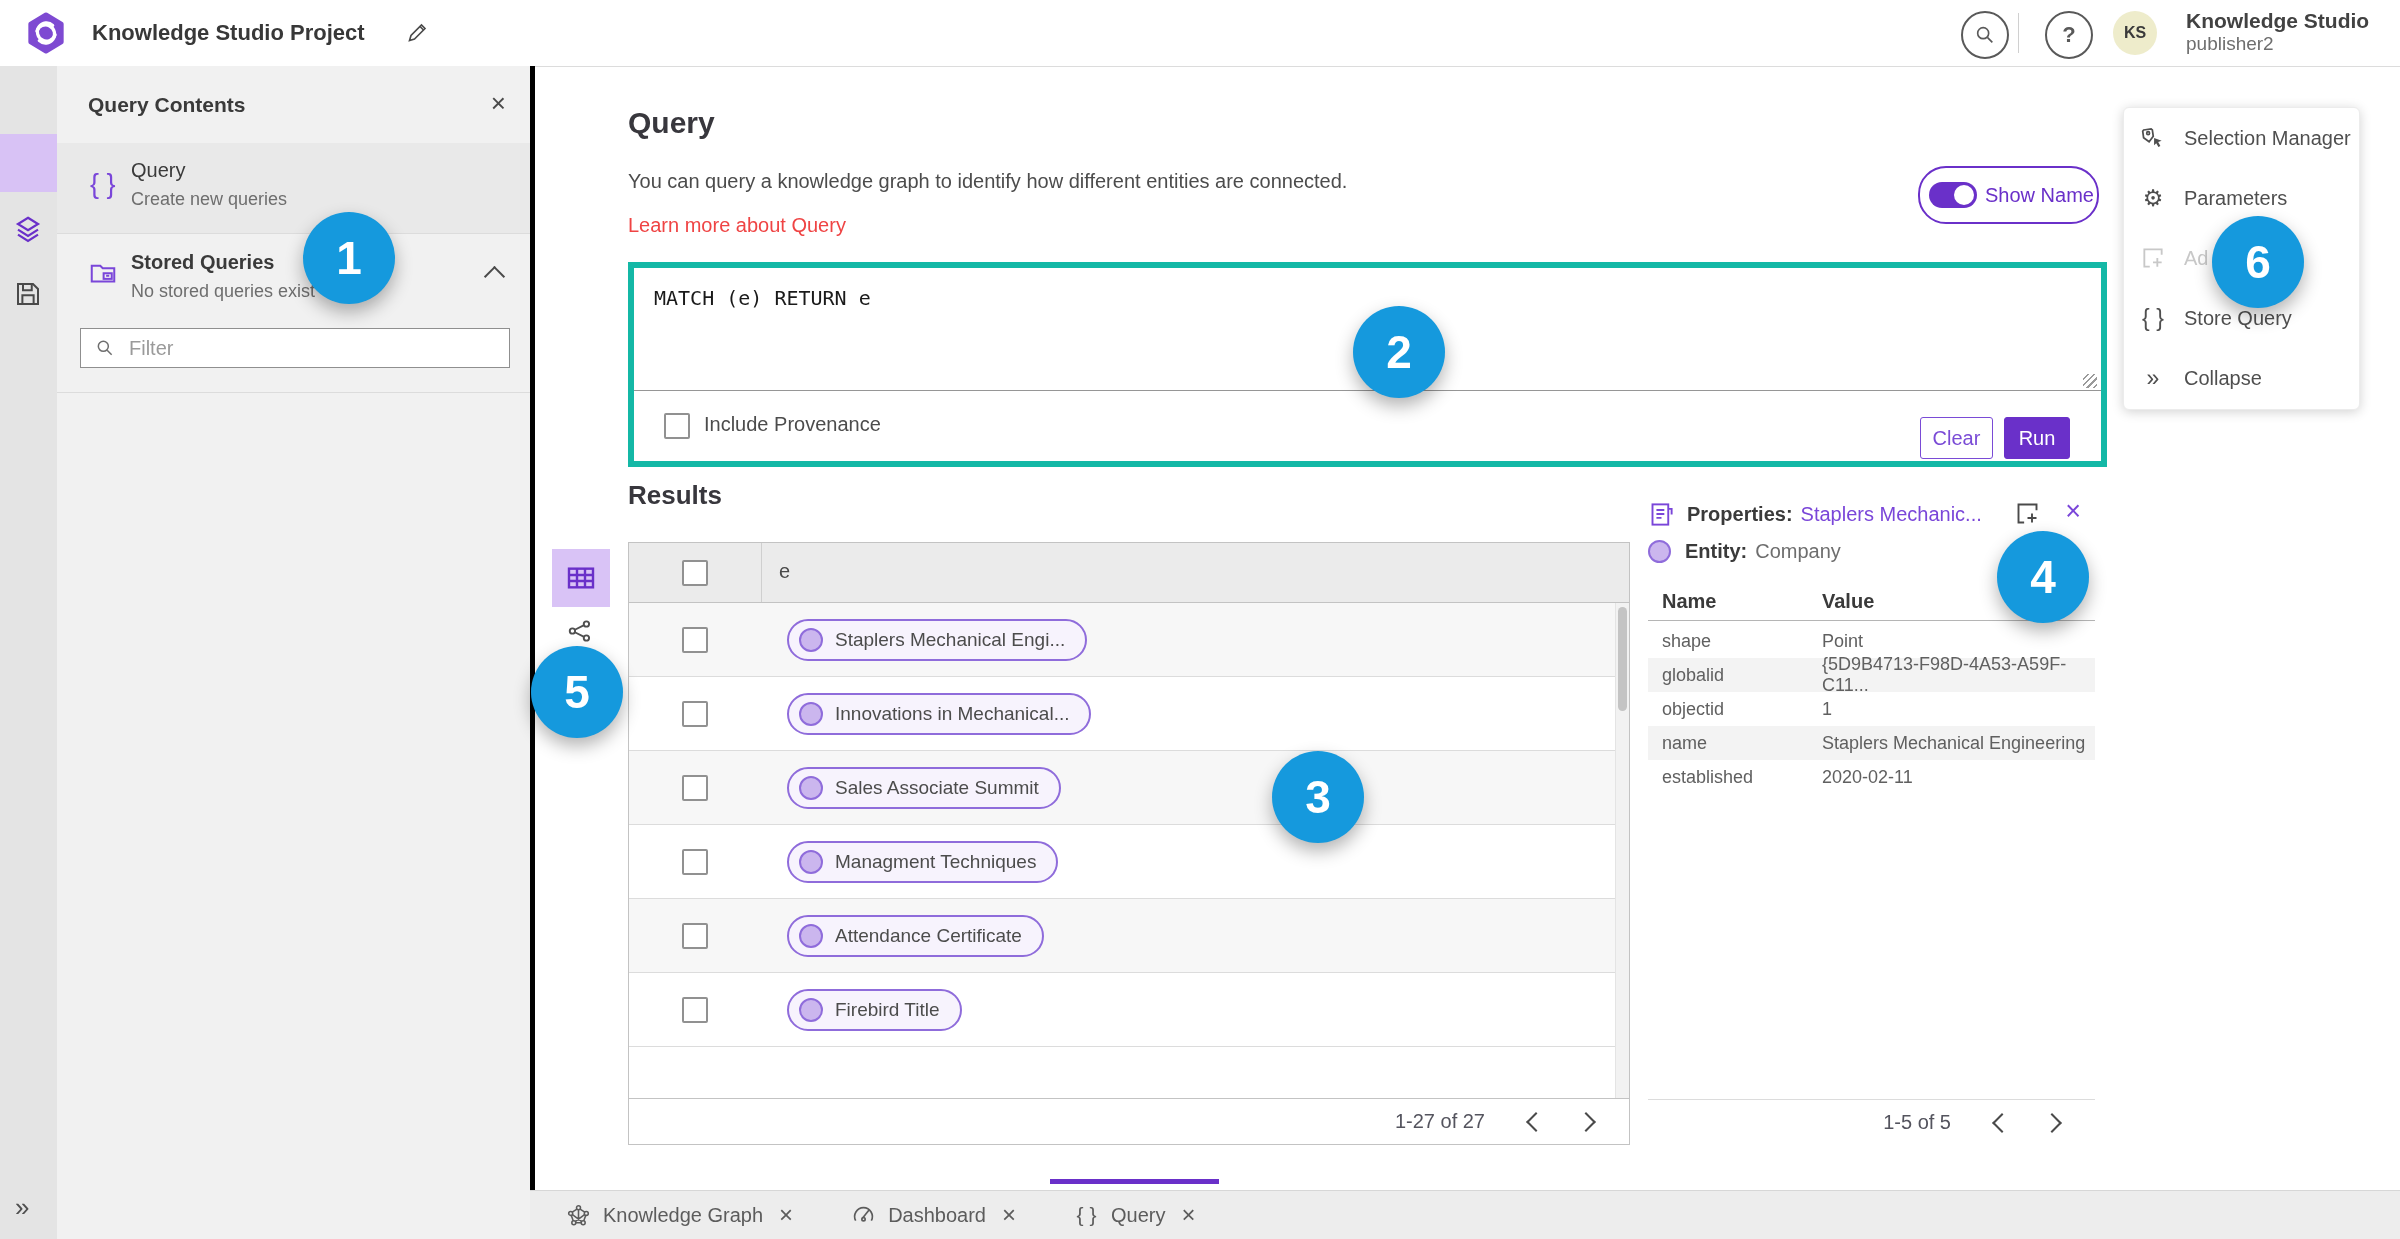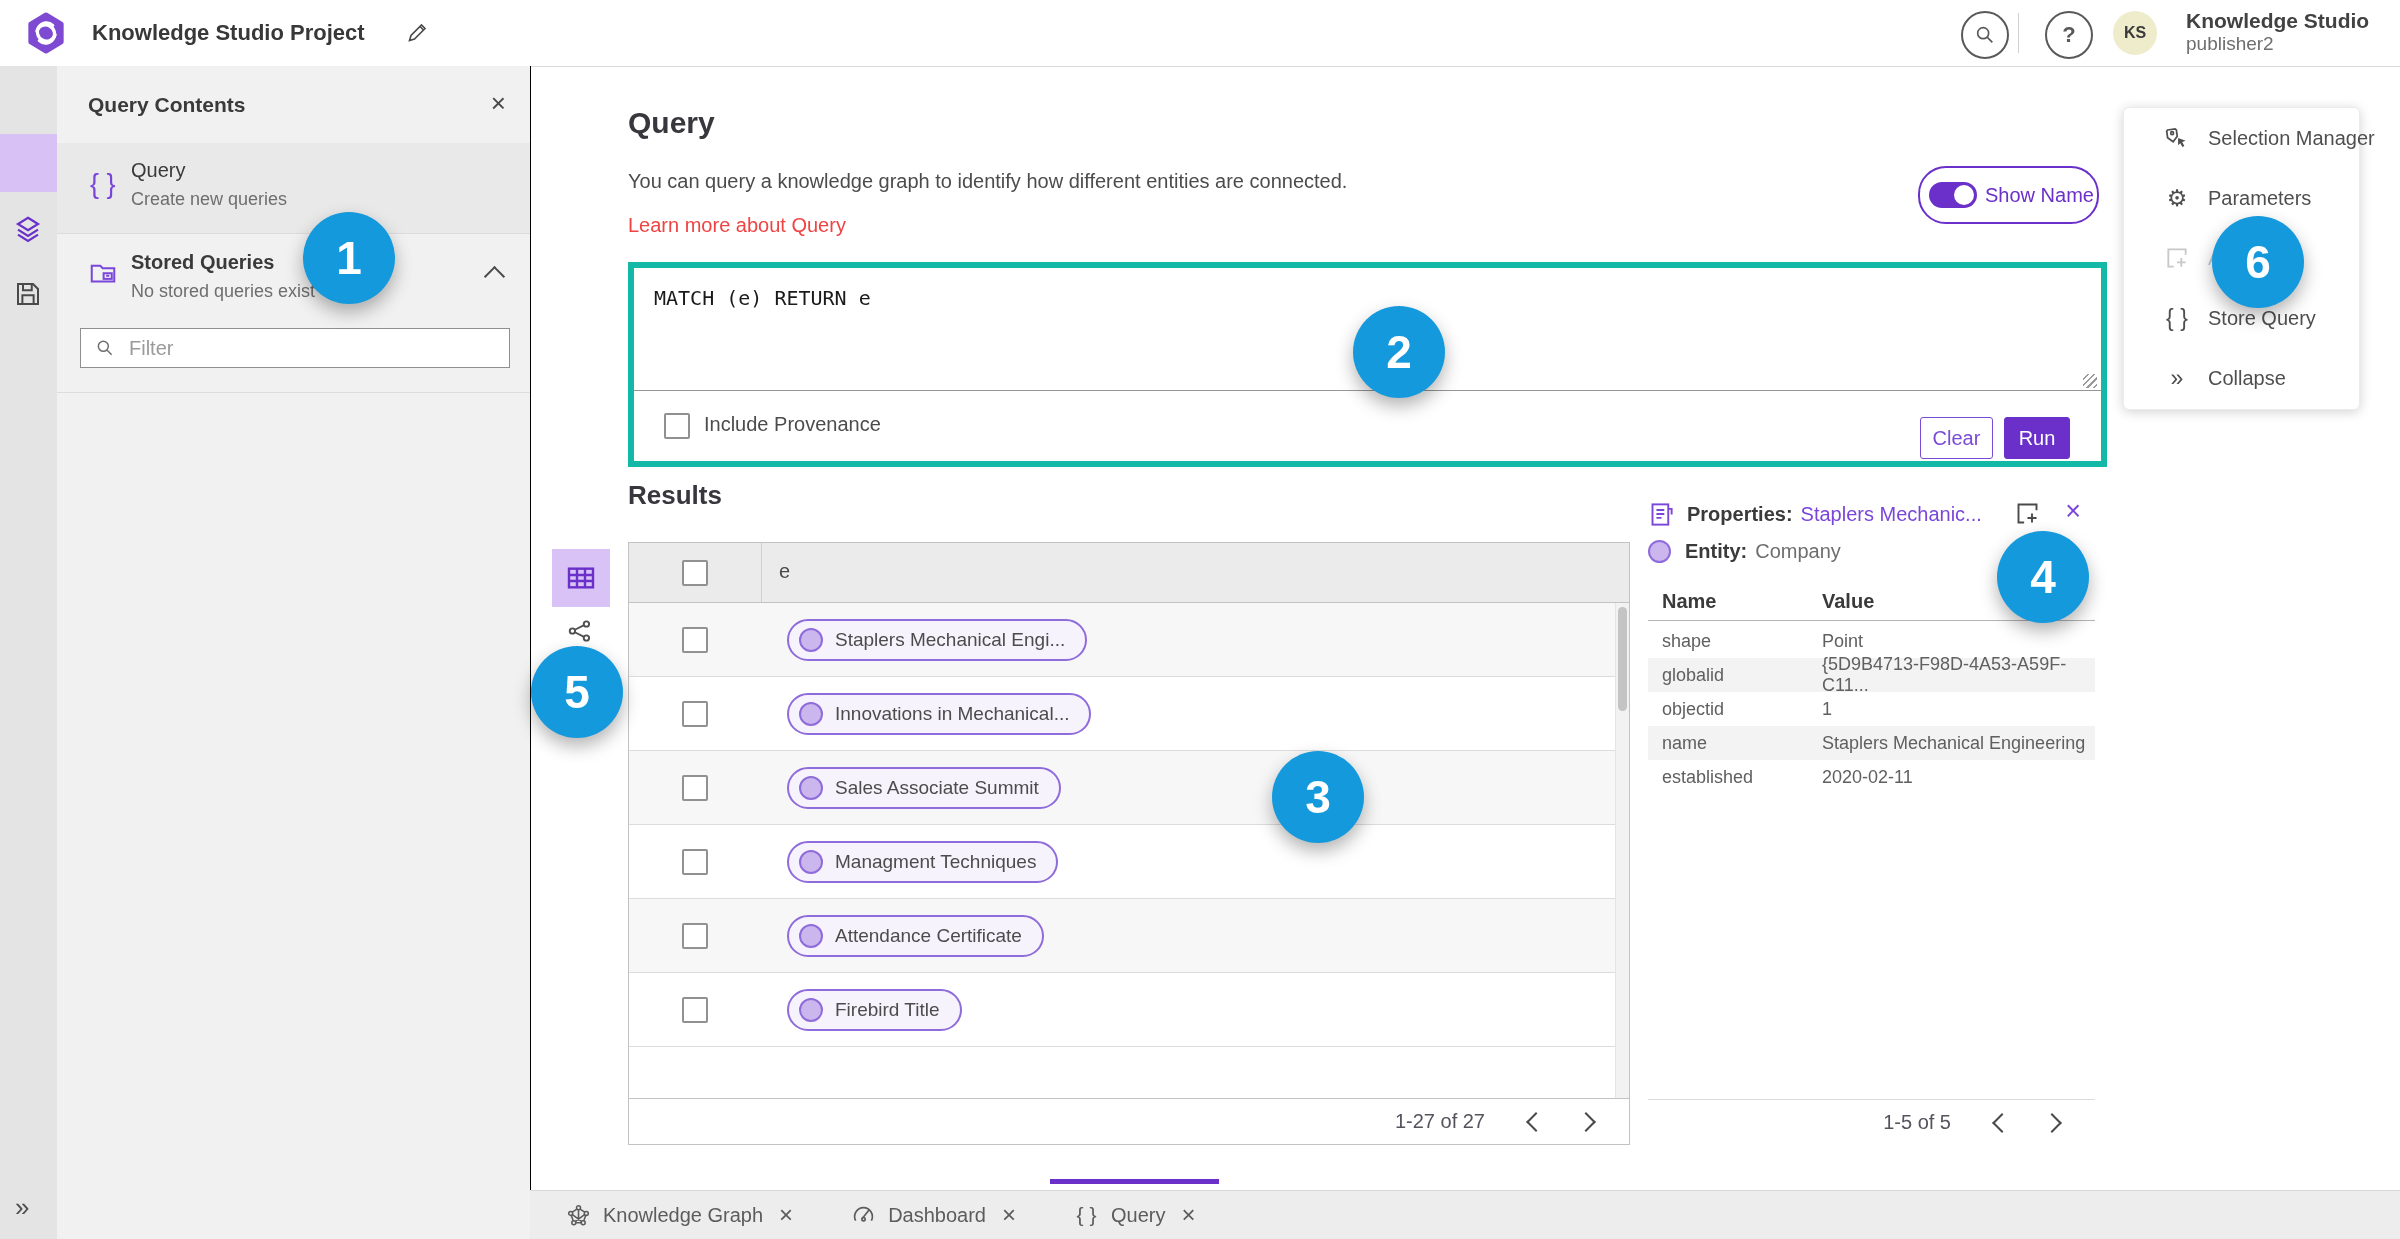--- a/index.html
+++ b/index.html
@@ -20,21 +20,21 @@
           display:flex;align-items:center;justify-content:center;font-size:16px;font-weight:700;color:#3a3a3a;cursor:pointer;}
   .userblock{position:absolute;left:2186px;top:8px;line-height:1.2;}
   .user-name{font-size:21px;font-weight:700;color:#424242;}
   .user-role{font-size:19px;color:#6e6e6e;}
   
   .rail{position:absolute;left:0;top:66px;width:57px;height:1173px;background:#e4e4e4;border-right:1px solid #d2d2d2;}
   .rail-ic{position:absolute;left:13px;width:30px;height:30px;color:#4a4a4a;cursor:pointer;}
   .rail-sel{position:absolute;left:0;top:68px;width:57px;height:58px;background:#d8c2f5;}
   .rail-expand{position:absolute;left:15px;top:1126px;font-size:26px;color:#4f4f4f;cursor:pointer;}
   
-  .panel{position:absolute;left:57px;top:66px;width:473px;height:1173px;background:#f1f1f1;border-right:1px solid #000000;}
+  .panel{position:absolute;left:57px;top:66px;width:473px;height:1173px;background:#f1f1f1;border-right:5px solid #000000;}
   .panel-header{position:absolute;left:0;top:0;width:473px;height:77px;border-bottom:1px solid #dcdcdc;}
   .panel-title{position:absolute;left:31px;top:0;height:77px;line-height:77px;font-size:21px;font-weight:700;color:#3a3a3a;}
   .panel-close{position:absolute;right:24px;top:22px;font-size:26px;color:#4a4a4a;cursor:pointer;}
   .query-item{position:absolute;left:0;top:77px;width:473px;height:90px;background:#e9e9e9;border-bottom:1px solid #dcdcdc;cursor:pointer;}
   .braces-ic{font-size:27px;color:#7a46d9;font-weight:400;}
   .query-item .braces-ic{position:absolute;left:33px;top:26px;}
   .item-label{position:absolute;left:74px;top:16px;font-size:20px;color:#3a3a3a;}
   .item-desc{position:absolute;left:74px;top:46px;font-size:18px;color:#6e6e6e;}
   .stored-item{position:absolute;left:0;top:167px;width:473px;height:92px;cursor:pointer;}
   .stored-item .ic{position:absolute;left:31px;top:24px;width:30px;height:30px;color:#7a46d9;}
@@ -107,21 +107,21 @@
   .ptable-head{position:absolute;top:92px;font-size:20px;font-weight:700;color:#3a3a3a;}
   .ptable-div{position:absolute;left:0;top:122px;width:447px;height:1px;background:#b5b5b5;}
   .prow{position:absolute;left:0;width:447px;height:34px;display:flex;align-items:center;font-size:18px;color:#606060;}
   .prow .pname{width:160px;padding-left:14px;flex:none;}
   .prow.gray{background:#f3f3f3;}
   .props-pagdiv{position:absolute;left:0;top:601px;width:447px;height:1px;background:#dcdcdc;}
   .props-pag{position:absolute;left:0;top:602px;width:447px;height:45px;display:flex;align-items:center;justify-content:flex-end;padding-right:36px;box-sizing:border-box;}
   
   .rmenu{position:absolute;left:2123px;top:107px;width:237px;height:303px;background:#fff;border-radius:6px;
          box-shadow:0 2px 12px rgba(0,0,0,.18);border:1px solid #ececec;box-sizing:border-box;}
-  .rmenu-item{height:60px;display:flex;align-items:center;padding-left:40px;color:#4f4f4f;cursor:pointer;text-align:right;}
+  .rmenu-item{height:60px;display:flex;align-items:center;padding-left:16px;color:#4f4f4f;cursor:pointer;text-align:right;}
   .rmenu-item .ic{width:26px;height:26px;flex:none;display:flex;align-items:center;justify-content:center;}
   .rmenu-item .lbl{font-size:20px;margin-left:18px;white-space:nowrap;}
   .rmenu-item.disabled{color:#c8c8c8;cursor:default;}
   .glyph-ic{font-size:23px;line-height:1;}
   
   .tabbar{position:absolute;left:530px;top:1190px;width:1870px;height:49px;background:#ededed;border-top:1px solid #d7d7d7;
           display:flex;align-items:center;padding-left:16px;box-sizing:border-box;}
   .tab{position:relative;display:flex;align-items:center;height:100%;padding:8px 20px;cursor:pointer;color:#5c5c5c;}
   .tab + .tab{margin-left:18px;}
   .tab .ic{width:25px;height:25px;flex:none;display:flex;align-items:center;justify-content:center;}

